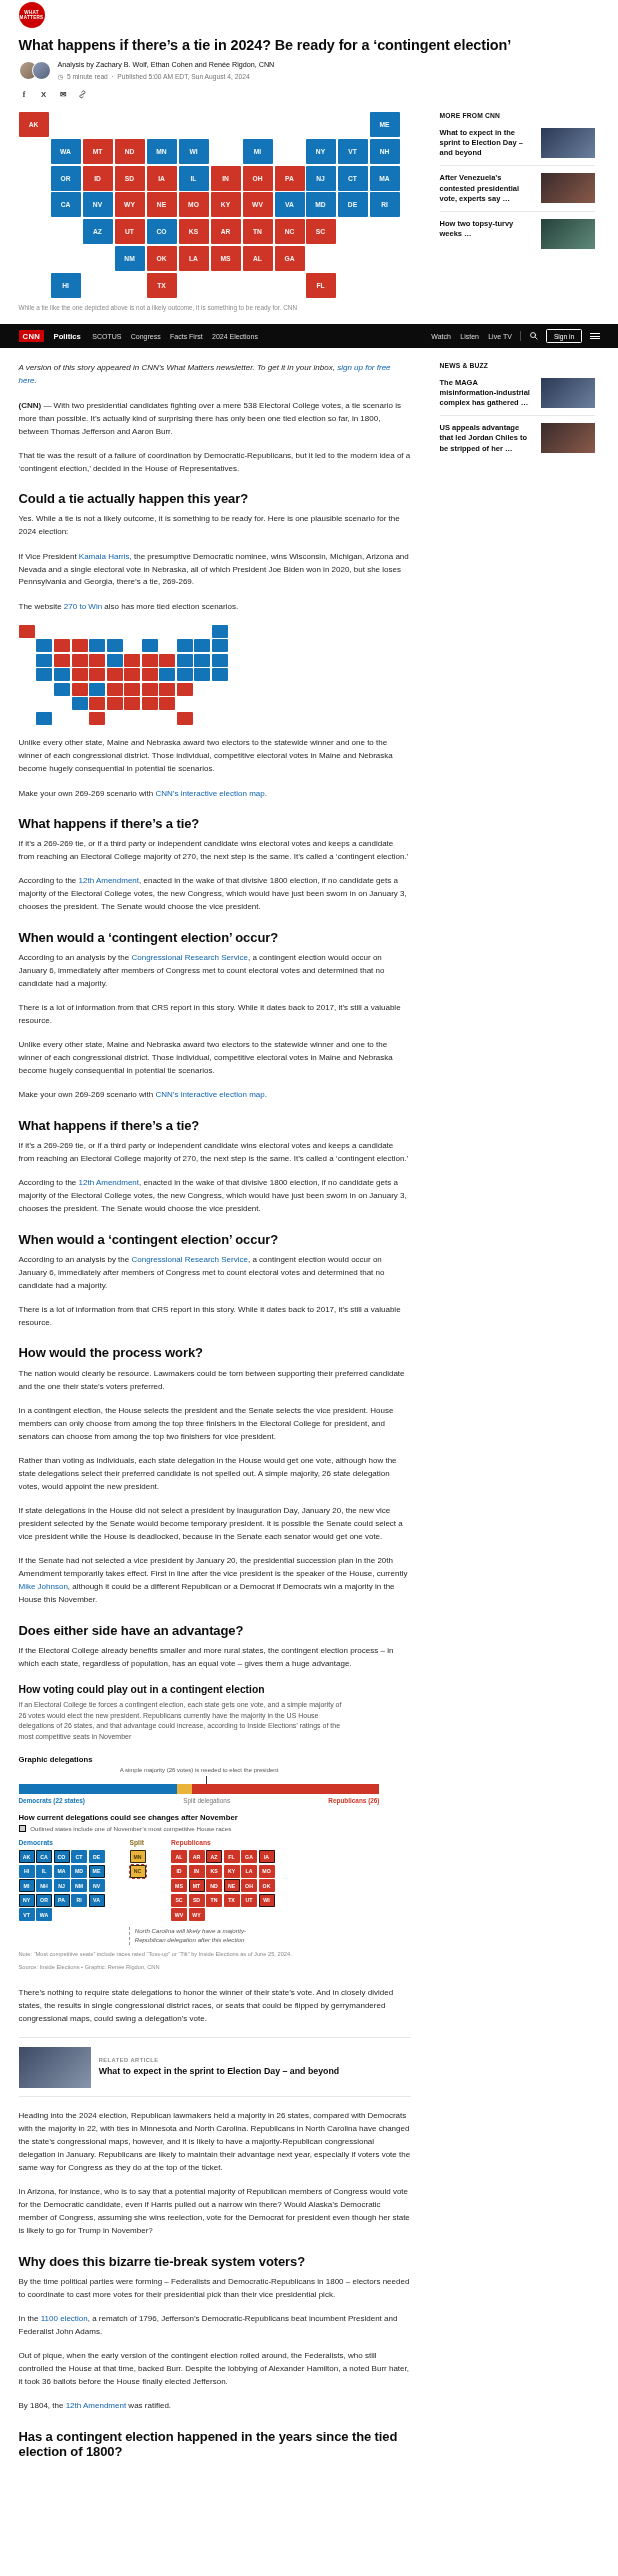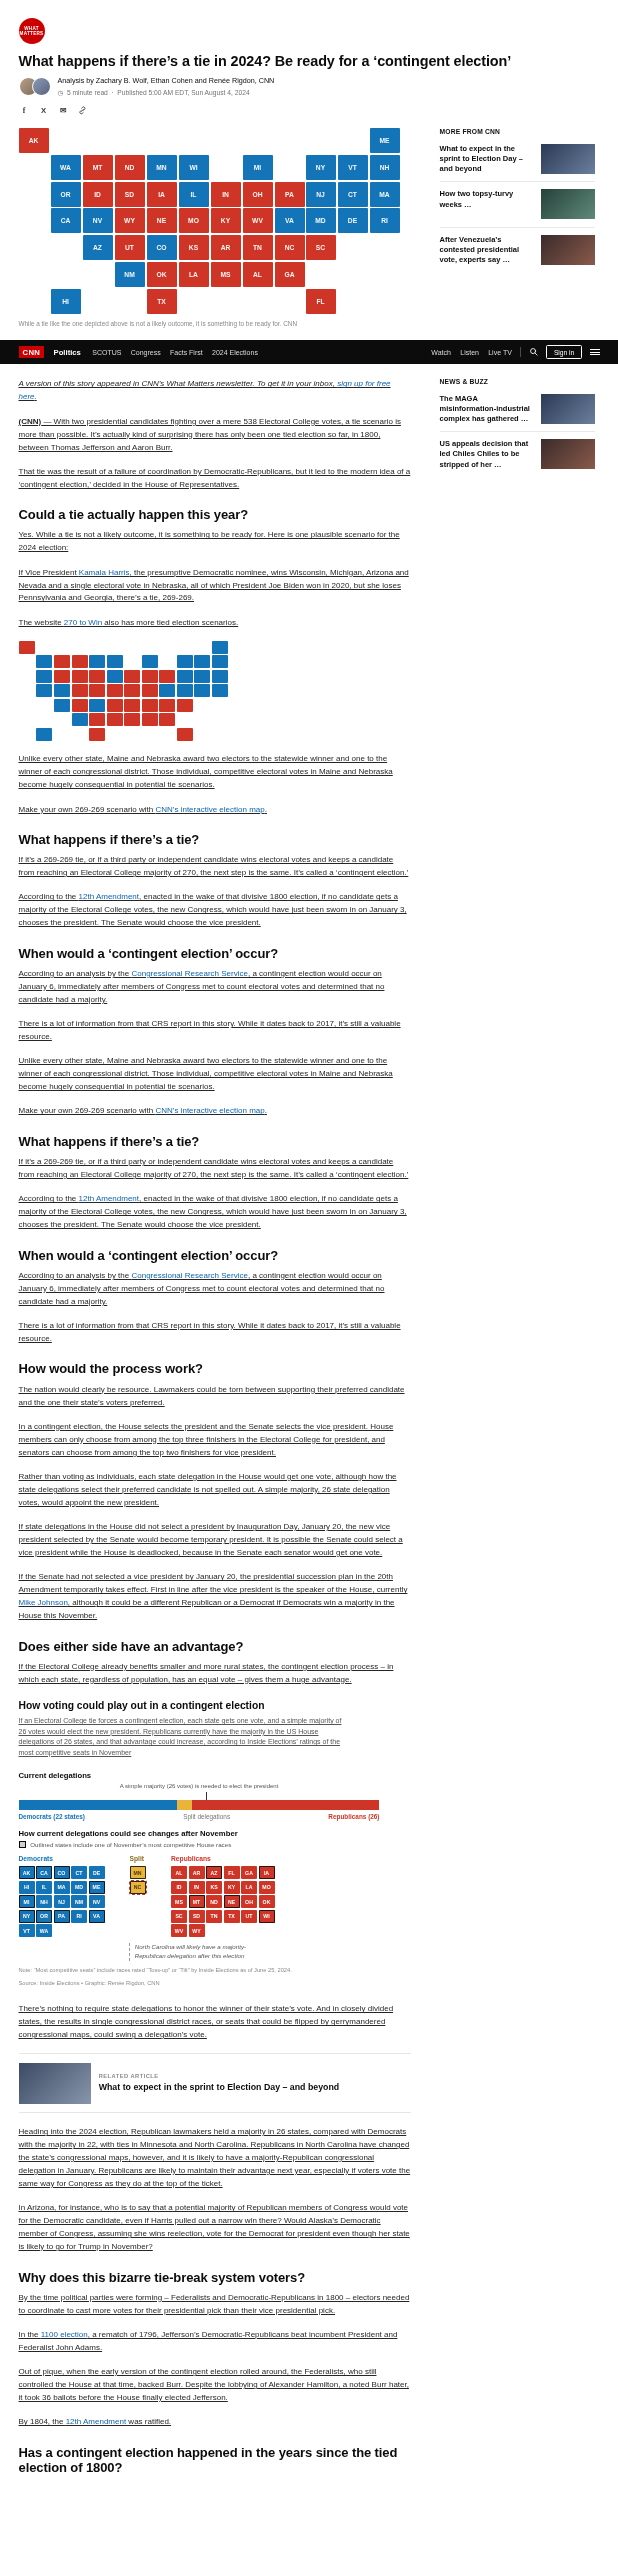--- a/index.html
+++ b/index.html
@@ -1,19 +1,19 @@
 <!DOCTYPE html>
 <html style="--dem: #1375b7; --rep: #cf3527; --split: #eab43b; --link: #0e63b0; --nav-bg: #0c0c0c; --brand-red: #cc0000;font-size:8.2px"><head>
 <meta charset="utf-8">
 <style>
   html,body{margin:0;padding:0;width:618px;height:3091px;overflow:hidden;background:#ffffff;
     font-family:"Liberation Sans", sans-serif;color:#262626;}
   .page-pad{padding-left:18.5px;padding-right:18.5px;}
   
-  .top-header{padding-top:18px;}
+  .top-header{padding-top:2px;}
   .wm-logo{width:26px;height:26px;border-radius:50%;background:var(--brand-red);color:#fff;
     display:flex;flex-direction:column;align-items:center;justify-content:center;
     font-weight:800;font-size:4.6px;letter-spacing:0.3px;line-height:1.2;}
   .headline{font-size:14.4px;font-weight:800;color:#0c0c0c;margin:9.3px 0 7.2px;letter-spacing:-0.1px;}
   .byline-row{display:flex;align-items:center;gap:6.2px;}
   .avatars{display:flex;}
   .avatar{width:17.5px;height:17.5px;border-radius:50%;border:1px solid #fff;}
   .avatar.a1{background:linear-gradient(135deg,#b7a18c,#7d6a58);}
   .avatar.a2{background:linear-gradient(135deg,#8c9bb7,#58647d);margin-left:-6.2px;}
   .byline{font-size:7.2px;color:#0c0c0c;}
@@ -43,21 +43,21 @@
   .nav-link{font-size:7px;color:#dcdcdc;cursor:pointer;}
   .nav-links,.nav-right-links{display:flex;gap:9.3px;align-items:center;}
   .nav-right{margin-left:auto;display:flex;align-items:center;gap:8.2px;}
   .nav-divider{width:0.5px;height:9.3px;background:#4a4a4a;}
   .signin{border:0.5px solid #fff;border-radius:1.5px;padding:2.6px 6.7px;font-size:6.7px;color:#fff;cursor:pointer;}
   .burger{display:flex;flex-direction:column;gap:1.5px;cursor:pointer;}
   .burger div{width:9.3px;height:1px;background:#fff;}
   .search-btn{cursor:pointer;display:flex;align-items:center;}
   
   .main-flex{display:flex;gap:29px;margin-top:14.4px;}
-  .article p{font-size:8px;line-height:1.62;color:#262626;margin:0 0 11.3px;text-decoration:underline;}
+  .article p{font-size:8px;line-height:1.62;color:#262626;margin:0 0 11.3px;}
   .article h2{font-size:13px;font-weight:800;color:#0c0c0c;margin:15.5px 0 7.2px;letter-spacing:-0.1px;}
   .newsletter-note{font-style:italic;color:#454545;}
   a.ln{color:var(--link);text-decoration:none;cursor:pointer;}
   .small-map-wrap{margin:3.1px 0 13.4px;}
   
   .graphic{margin:13.4px 0 15.5px;}
   .graphic h3{font-size:10.3px;font-weight:800;margin:0 0 5.2px;color:#0c0c0c;}
   .g-intro{font-size:7px !important;color:#555 !important;line-height:1.5 !important;max-width:330px;margin-bottom:12.4px !important;}
   .g-sub{font-size:7.7px;font-weight:800;color:#0c0c0c;margin:9.3px 0 3.1px;}
   .majority-wrap{position:relative;width:361px;height:17.5px;}
@@ -183,26 +183,26 @@
     <div class="map-caption">While a tie like the one depicted above is not a likely outcome, it is something to be ready for. CNN</div>
   </div>
   <div class="rail">
     <div class="rail-header">MORE FROM CNN</div>
     <div id="rail-more">
         <div class="rail-item">
           <div class="rail-title">What to expect in the sprint to Election Day – and beyond</div>
           <div class="rail-thumb" style="background: linear-gradient(135deg, rgb(43, 58, 85), rgb(107, 127, 158));"></div>
         </div>
         <div class="rail-item">
+          <div class="rail-title">After Venezuela’s contested presidential vote, experts say …</div>
+          <div class="rail-thumb" style="background: linear-gradient(135deg, rgb(58, 43, 43), rgb(138, 90, 74));"></div>
+        </div>
+        <div class="rail-item">
           <div class="rail-title">How two topsy-turvy weeks …</div>
           <div class="rail-thumb" style="background: linear-gradient(135deg, rgb(38, 65, 58), rgb(94, 138, 122));"></div>
-        </div>
-        <div class="rail-item">
-          <div class="rail-title">After Venezuela’s contested presidential vote, experts say …</div>
-          <div class="rail-thumb" style="background: linear-gradient(135deg, rgb(58, 43, 43), rgb(138, 90, 74));"></div>
         </div>
       </div>
   </div>
 </div>
 
 <div class="navbar">
   <span class="brand">CNN</span>
   <span class="section-name">Politics</span>
   <div id="nav-links" class="nav-links">
       <span class="nav-link">SCOTUS</span>
@@ -315,21 +315,21 @@
       <p><span>The nation would clearly be resource. Lawmakers could be torn between supporting their preferred candidate and the one their state’s voters preferred.</span></p>
       <p><span>In a contingent election, the House selects the president and the Senate selects the vice president. House members can only choose from among the top three finishers in the Electoral College for president, and senators can choose from among the top two finishers for vice president.</span></p>
       <p><span>Rather than voting as individuals, each state delegation in the House would get one vote, although how the state delegations select their preferred candidate is not spelled out. A simple majority, 26 state delegation votes, would appoint the new president.</span></p>
       <p><span>If state delegations in the House did not select a president by Inauguration Day, January 20, the new vice president selected by the Senate would become temporary president. It is possible the Senate could select a vice president while the House is deadlocked, because in the Senate each senator would get one vote.</span></p>
       <p><span>If the Senate had not selected a vice president by January 20, the presidential succession plan in the 20th Amendment temporarily takes effect. First in line after the vice president is the speaker of the House, currently </span><a class="ln" href="#">Mike Johnson</a><span>, although it could be a different Republican or a Democrat if Democrats win a majority in the House this November.</span></p>
       <h2>Does either side have an advantage?</h2>
       <p><span>If the Electoral College already benefits smaller and more rural states, the contingent election process – in which each state, regardless of population, has an equal vote – gives them a huge advantage.</span></p>
   <div class="graphic">
     <h3>How voting could play out in a contingent election</h3>
     <p class="g-intro">If an Electoral College tie forces a contingent election, each state gets one vote, and a simple majority of 26 votes would elect the new president. Republicans currently have the majority in the US House delegations of 26 states, and that advantage could increase, according to Inside Elections’ ratings of the most competitive seats in November</p>
-    <div class="g-sub">Current delegations</div>
+    <div class="g-sub">Graphic delegations</div>
     <div class="majority-wrap">
       <div class="majority-label">A simple majority (26 votes) is needed to elect the president</div>
       <div class="majority-tick"></div>
     </div>
     <div class="delegation-bar">
       <div id="bar-dem" class="seg seg-dem" style="width: 44%;"></div>
       <div id="bar-split" class="seg seg-split" style="width: 4%;"></div>
       <div id="bar-rep" class="seg seg-rep" style="width: 52%;"></div>
     </div>
     <div class="bar-labels">
@@ -431,19 +431,19 @@
       <h2>Has a contingent election happened in the years since the tied election of 1800?</h2>
     </div>
   <div class="rail">
     <div class="rail-header">NEWS &amp; BUZZ</div>
     <div id="rail-buzz">
         <div class="rail-item">
           <div class="rail-title">The MAGA misinformation-industrial complex has gathered …</div>
           <div class="rail-thumb" style="background: linear-gradient(135deg, rgb(43, 58, 85), rgb(107, 127, 158));"></div>
         </div>
         <div class="rail-item">
-          <div class="rail-title">US appeals decision that led Chiles Chiles to be stripped of her …</div>
+          <div class="rail-title">US appeals advantage that led Jordan Chiles to be stripped of her …</div>
           <div class="rail-thumb" style="background: linear-gradient(135deg, rgb(58, 43, 43), rgb(138, 90, 74));"></div>
         </div>
       </div>
   </div>
 </div>
 
 
 </body></html>

